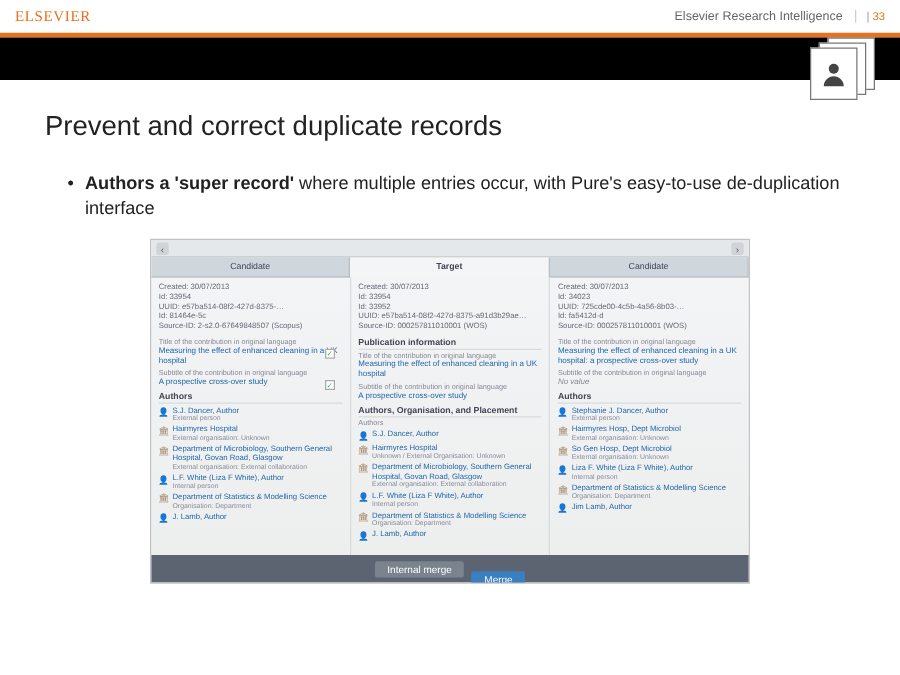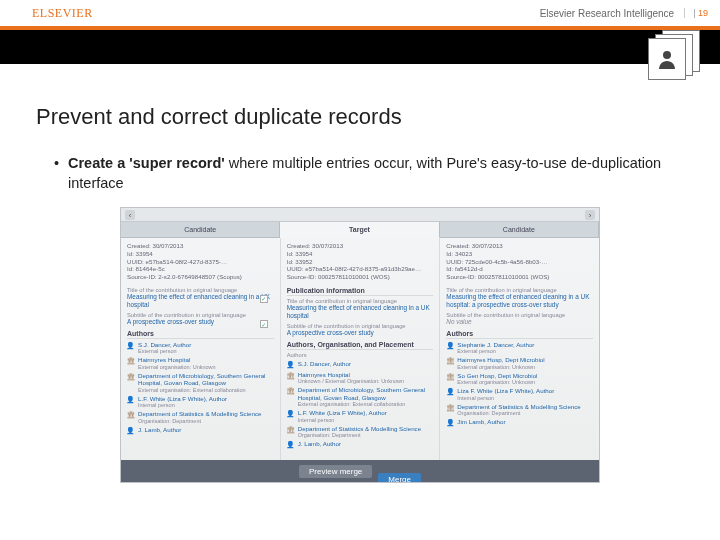--- a/index.html
+++ b/index.html
@@ -1,31 +1,31 @@
 <!DOCTYPE html>
 <html><head>
 <meta charset="utf-8">
 <style>
   * { box-sizing: border-box; margin: 0; padding: 0; }
   body { width: 720px; height: 540px; font-family: Arial, Helvetica, sans-serif; background: #fff; overflow: hidden; position: relative; }
-  .header { height: 26px; background: #fff; position: relative; display: flex; align-items: center; justify-content: space-between; padding: 0 12px; margin-left: 20px; }
+  .header { height: 26px; background: #fff; position: relative; display: flex; align-items: center; justify-content: space-between; padding: 0 12px; }
   .logo { font-family: Georgia, serif; font-size: 12px; color: #e9711c; letter-spacing: 0.5px; }
   .header-right { display: flex; align-items: center; gap: 10px; }
   .ri-label { color: #666; font-size: 10px; }
   .pagenum { color: #e9711c; font-size: 9px; border-left: 1px solid #ccc; padding-left: 8px; }
   .pagenum::before { content: "| "; color: #999; }
   .orange-bar { height: 4px; background: #e9711c; }
   .black-bar { height: 34px; background: #000; position: relative; }
   .doc-stack { position: absolute; right: 18px; top: 30px; width: 54px; height: 50px; z-index: 20; }
   .doc-stack .sheet { position: absolute; width: 38px; height: 42px; background: #fff; border: 1px solid #777; }
   .doc-stack .s1 { top: 0; left: 14px; }
   .doc-stack .s2 { top: 4px; left: 7px; }
   .doc-stack .s3 { top: 8px; left: 0; display: flex; align-items: center; justify-content: center; }
   .doc-stack .s3 svg { width: 24px; height: 24px; }
-  .slide-body { padding: 40px 36px 0 36px; }
+  .slide-body { padding: 24px 36px 0 36px; }
   .title { font-size: 22px; font-weight: 400; color: #222; margin-bottom: 24px; }
   ul.bullets { list-style: none; padding-left: 18px; }
   ul.bullets li { position: relative; font-size: 14.5px; line-height: 1.35; color: #222; margin-bottom: 6px; padding-left: 14px; }
   ul.bullets li::before { content: "•"; position: absolute; left: 0; top: 0; }
   ul.bullets b { font-weight: bold; }
   .screenshot { margin: 14px auto 0; width: 480px; height: 276px; background: linear-gradient(#f4f5f6,#eceeee); border: 1px solid #bfc3c7; position: relative; font-size: 7px; color: #556; overflow: hidden; }
   .nav-row { position: absolute; top: 0; left: 0; right: 0; height: 14px; background: #e4e8eb; border-bottom: 1px solid #c5c9cd; }
   .nav-arrow { position: absolute; top: 2px; width: 10px; height: 10px; background: #d0d4d8; border-radius: 2px; color: #555; font-size: 8px; display: flex; align-items: center; justify-content: center; }
   .nav-left { left: 4px; }
   .nav-right { right: 4px; }
@@ -52,41 +52,41 @@
   .btn-preview { background: #7a838e; }
   .btn-merge { background: #3a7fbf; margin-top: 16px; }
 </style>
 </head>
 <body>
 
 <div class="header">
   <div class="logo">ELSEVIER</div>
   <div class="header-right">
     <span class="ri-label">Elsevier Research Intelligence</span>
-    <span class="pagenum">19</span>
+    <span class="pagenum">33</span>
   </div>
 </div>
 <div class="orange-bar"></div>
 <div class="black-bar"></div>
 
 <div class="doc-stack">
   <div class="sheet s1"></div>
   <div class="sheet s2"></div>
   <div class="sheet s3">
     <svg viewBox="0 0 24 24">
         <circle cx="12" cy="8" r="4" fill="#444"></circle>
         <path d="M4 22c0-4.4 3.6-8 8-8s8 3.6 8 8" fill="#444"></path>
       </svg>
   </div>
 </div>
 
 <div class="slide-body">
   <h1 class="title">Prevent and correct duplicate records</h1>
   <ul class="bullets">
-    <li><b>Create a 'super record'</b><span> where multiple entries occur, with Pure's easy-to-use de-duplication interface</span></li>
+    <li><b>Authors a 'super record'</b><span> where multiple entries occur, with Pure's easy-to-use de-duplication interface</span></li>
   </ul>
 
   <div class="screenshot">
     <div class="nav-row">
       <div class="nav-arrow nav-left">‹</div>
       <div class="nav-arrow nav-right">›</div>
     </div>
     <div class="tab-bar">
       <div class="tab">Candidate</div>
       <div class="tab target">Target</div>
@@ -277,17 +277,17 @@
             <div class="auth-entry">
               <span class="auth-icon person">👤</span>
               <div style="flex: 1 1 0%;">
                 <div class="auth-text">Jim Lamb, Author</div>
               </div>
             </div>
           </div>
       </div>
     </div>
     <div class="btn-bar">
-      <button class="btn btn-preview">Preview merge</button>
+      <button class="btn btn-preview">Internal merge</button>
       <button class="btn btn-merge">Merge</button>
     </div>
   </div>
 </div>
 
 </body></html>

